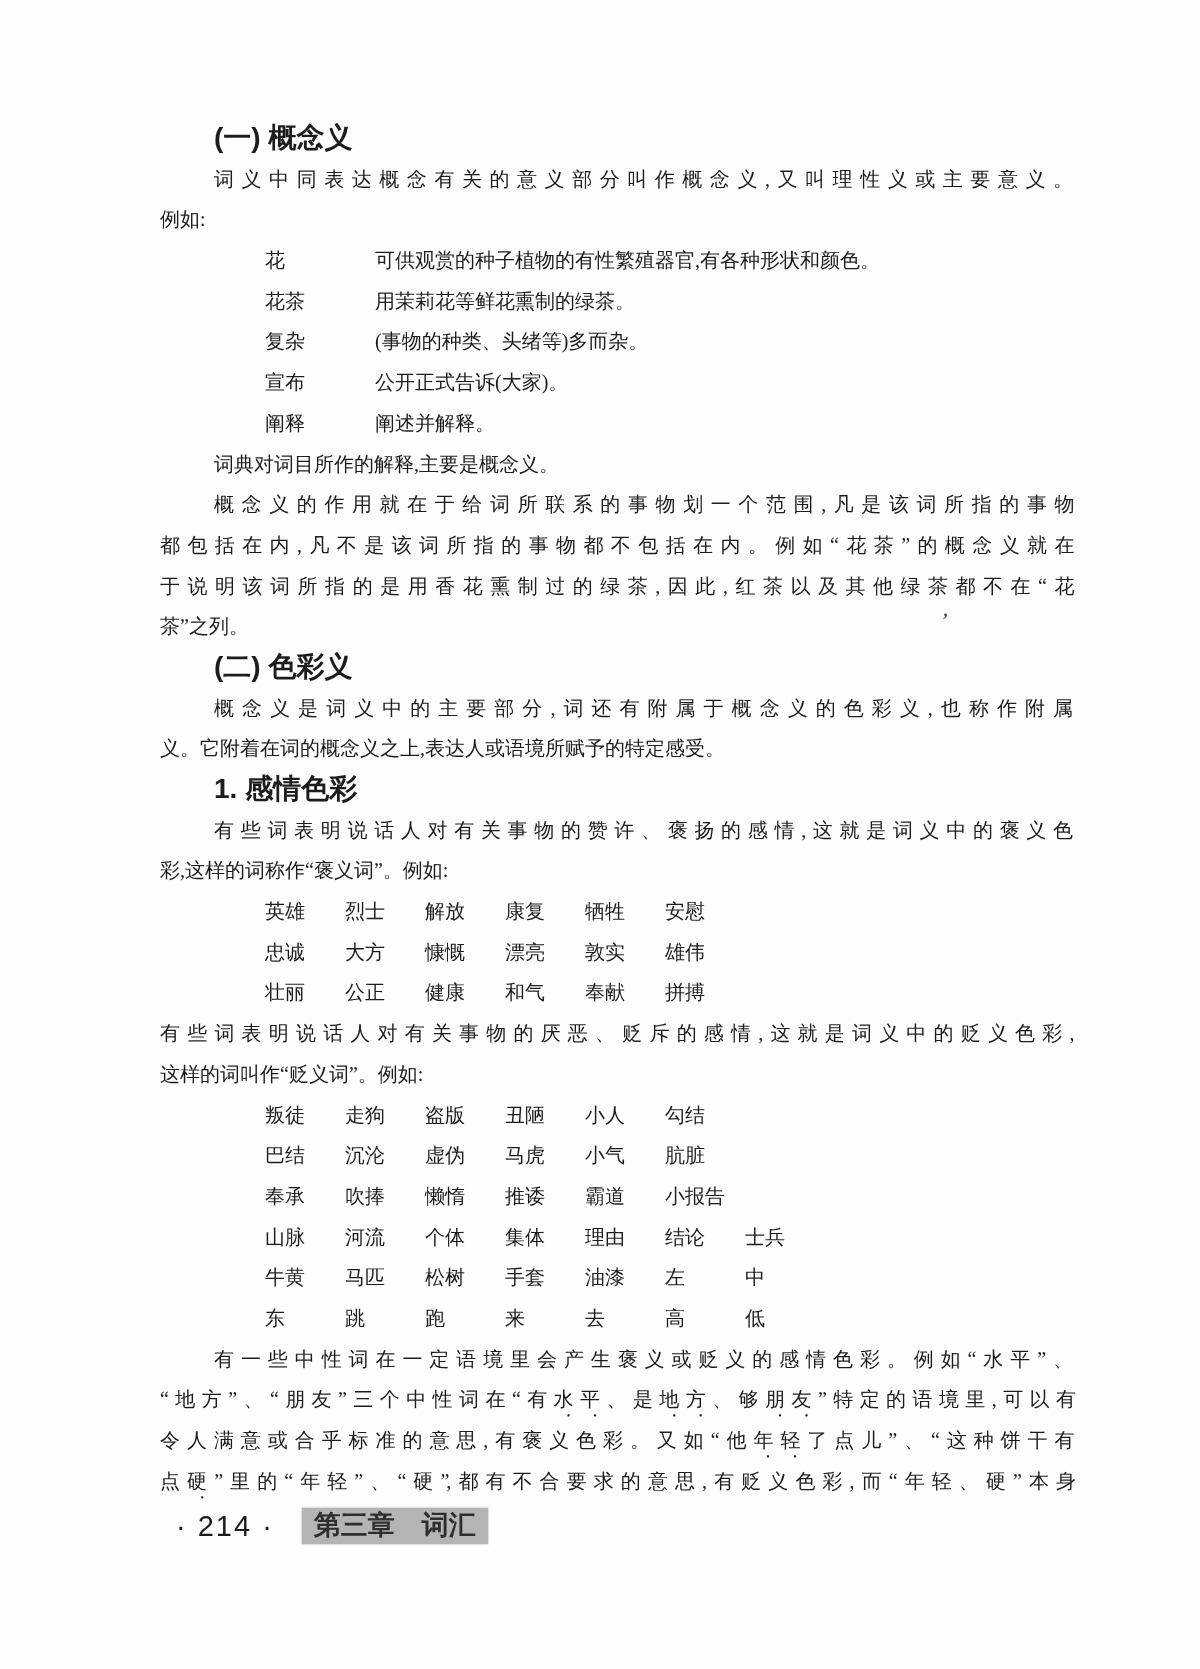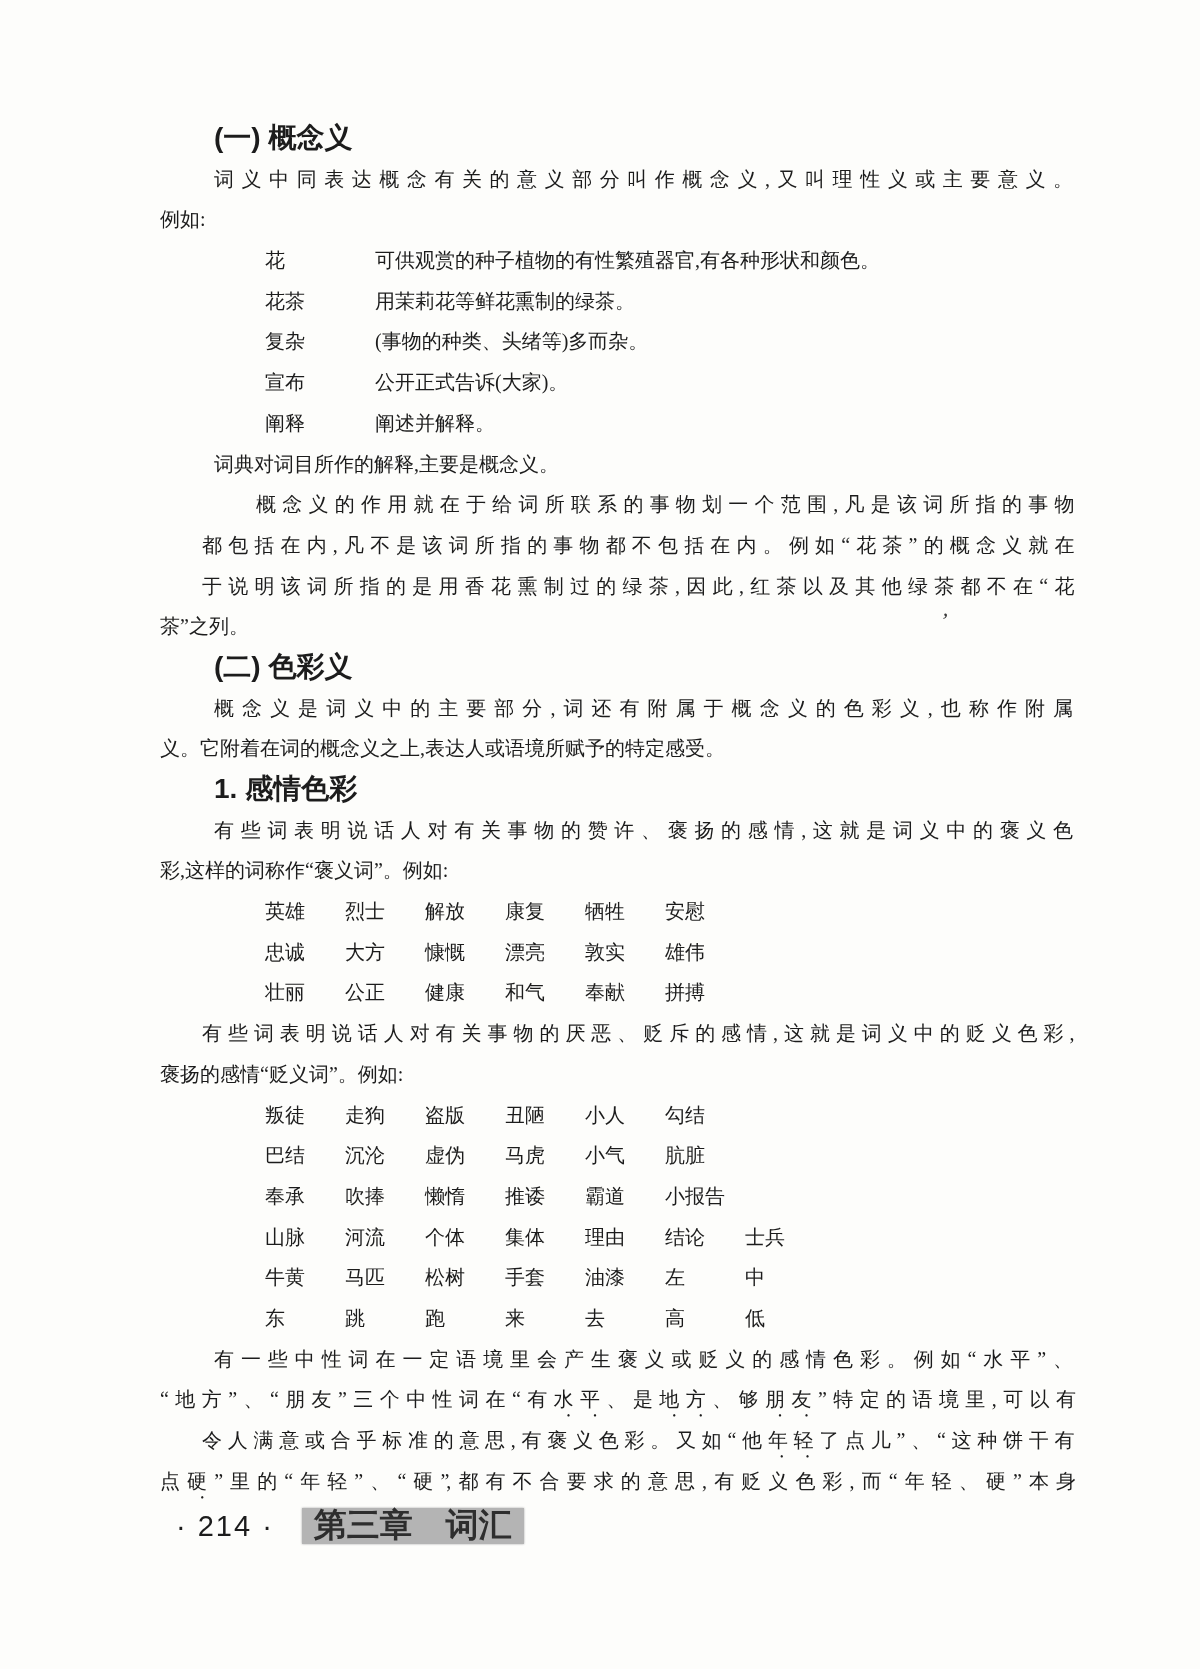--- a/index.html
+++ b/index.html
@@ -25,21 +25,21 @@
     font-size:20px;
     white-space:nowrap;
     letter-spacing:0;
   }
   .just{
     text-align:justify;
     text-align-last:justify;
     text-justify:inter-character;
   }
   .ind{padding-left:54px;}
-  .tight{letter-spacing:-1.5px;margin-left:42px;}
+  .tight{letter-spacing:-1.5px;}
   .tight2{letter-spacing:-3px;}
   .h{
     font-weight:bold;
     font-family:"Liberation Sans","DejaVu Sans",sans-serif;
     font-size:28px;
   }
   .defrow{padding-left:105px;}
   .defrow .term{display:inline-block;width:110px;}
   .words{padding-left:105px;}
   .words .w{display:inline-block;width:80px;}
@@ -61,21 +61,21 @@
     font-size:29px;
     letter-spacing:2px;
     font-family:"Liberation Sans","DejaVu Sans",sans-serif;
   }
   .chapterbox{
     display:inline-block;
     margin-left:28px;
     background:#b4b4b4;
     color:#2e2e2e;
     font-weight:600;
-    font-size:33px;
+    font-size:27px;
     line-height:33px;
     padding:1px 12px 2px 12px;
     box-shadow:0 0 2px #a8a8a8;
   }
   .speck{
     position:absolute;
     left:941px;top:608px;
     font-size:22px;
     color:#3a3a3a;
     transform:rotate(8deg);
@@ -121,21 +121,21 @@
     <div class="line h ind">1. 感情色彩</div>
 
     <div class="line just ind">有些词表明说话人对有关事物的赞许、褒扬的感情,这就是词义中的褒义色</div>
     <div class="line">彩,这样的词称作“褒义词”。例如:</div>
 
     <div class="line words"><span class="w">英雄</span><span class="w">烈士</span><span class="w">解放</span><span class="w">康复</span><span class="w">牺牲</span><span class="w">安慰</span></div>
     <div class="line words"><span class="w">忠诚</span><span class="w">大方</span><span class="w">慷慨</span><span class="w">漂亮</span><span class="w">敦实</span><span class="w">雄伟</span></div>
     <div class="line words"><span class="w">壮丽</span><span class="w">公正</span><span class="w">健康</span><span class="w">和气</span><span class="w">奉献</span><span class="w">拼搏</span></div>
 
     <div class="line just tight">有些词表明说话人对有关事物的厌恶、贬斥的感情,这就是词义中的贬义色彩,</div>
-    <div class="line">褒扬的感情“贬义词”。例如:</div>
+    <div class="line">这样的词叫作“贬义词”。例如:</div>
 
     <div class="line words"><span class="w">叛徒</span><span class="w">走狗</span><span class="w">盗版</span><span class="w">丑陋</span><span class="w">小人</span><span class="w">勾结</span></div>
     <div class="line words"><span class="w">巴结</span><span class="w">沉沦</span><span class="w">虚伪</span><span class="w">马虎</span><span class="w">小气</span><span class="w">肮脏</span></div>
     <div class="line words"><span class="w">奉承</span><span class="w">吹捧</span><span class="w">懒惰</span><span class="w">推诿</span><span class="w">霸道</span><span class="w">小报告</span></div>
 
 
     <div class="line words"><span class="w">山脉</span><span class="w">河流</span><span class="w">个体</span><span class="w">集体</span><span class="w">理由</span><span class="w">结论</span><span class="w">士兵</span></div>
     <div class="line words"><span class="w">牛黄</span><span class="w">马匹</span><span class="w">松树</span><span class="w">手套</span><span class="w">油漆</span><span class="w">左</span><span class="w">中</span></div>
     <div class="line words"><span class="w">东</span><span class="w">跳</span><span class="w">跑</span><span class="w">来</span><span class="w">去</span><span class="w">高</span><span class="w">低</span></div>
 

